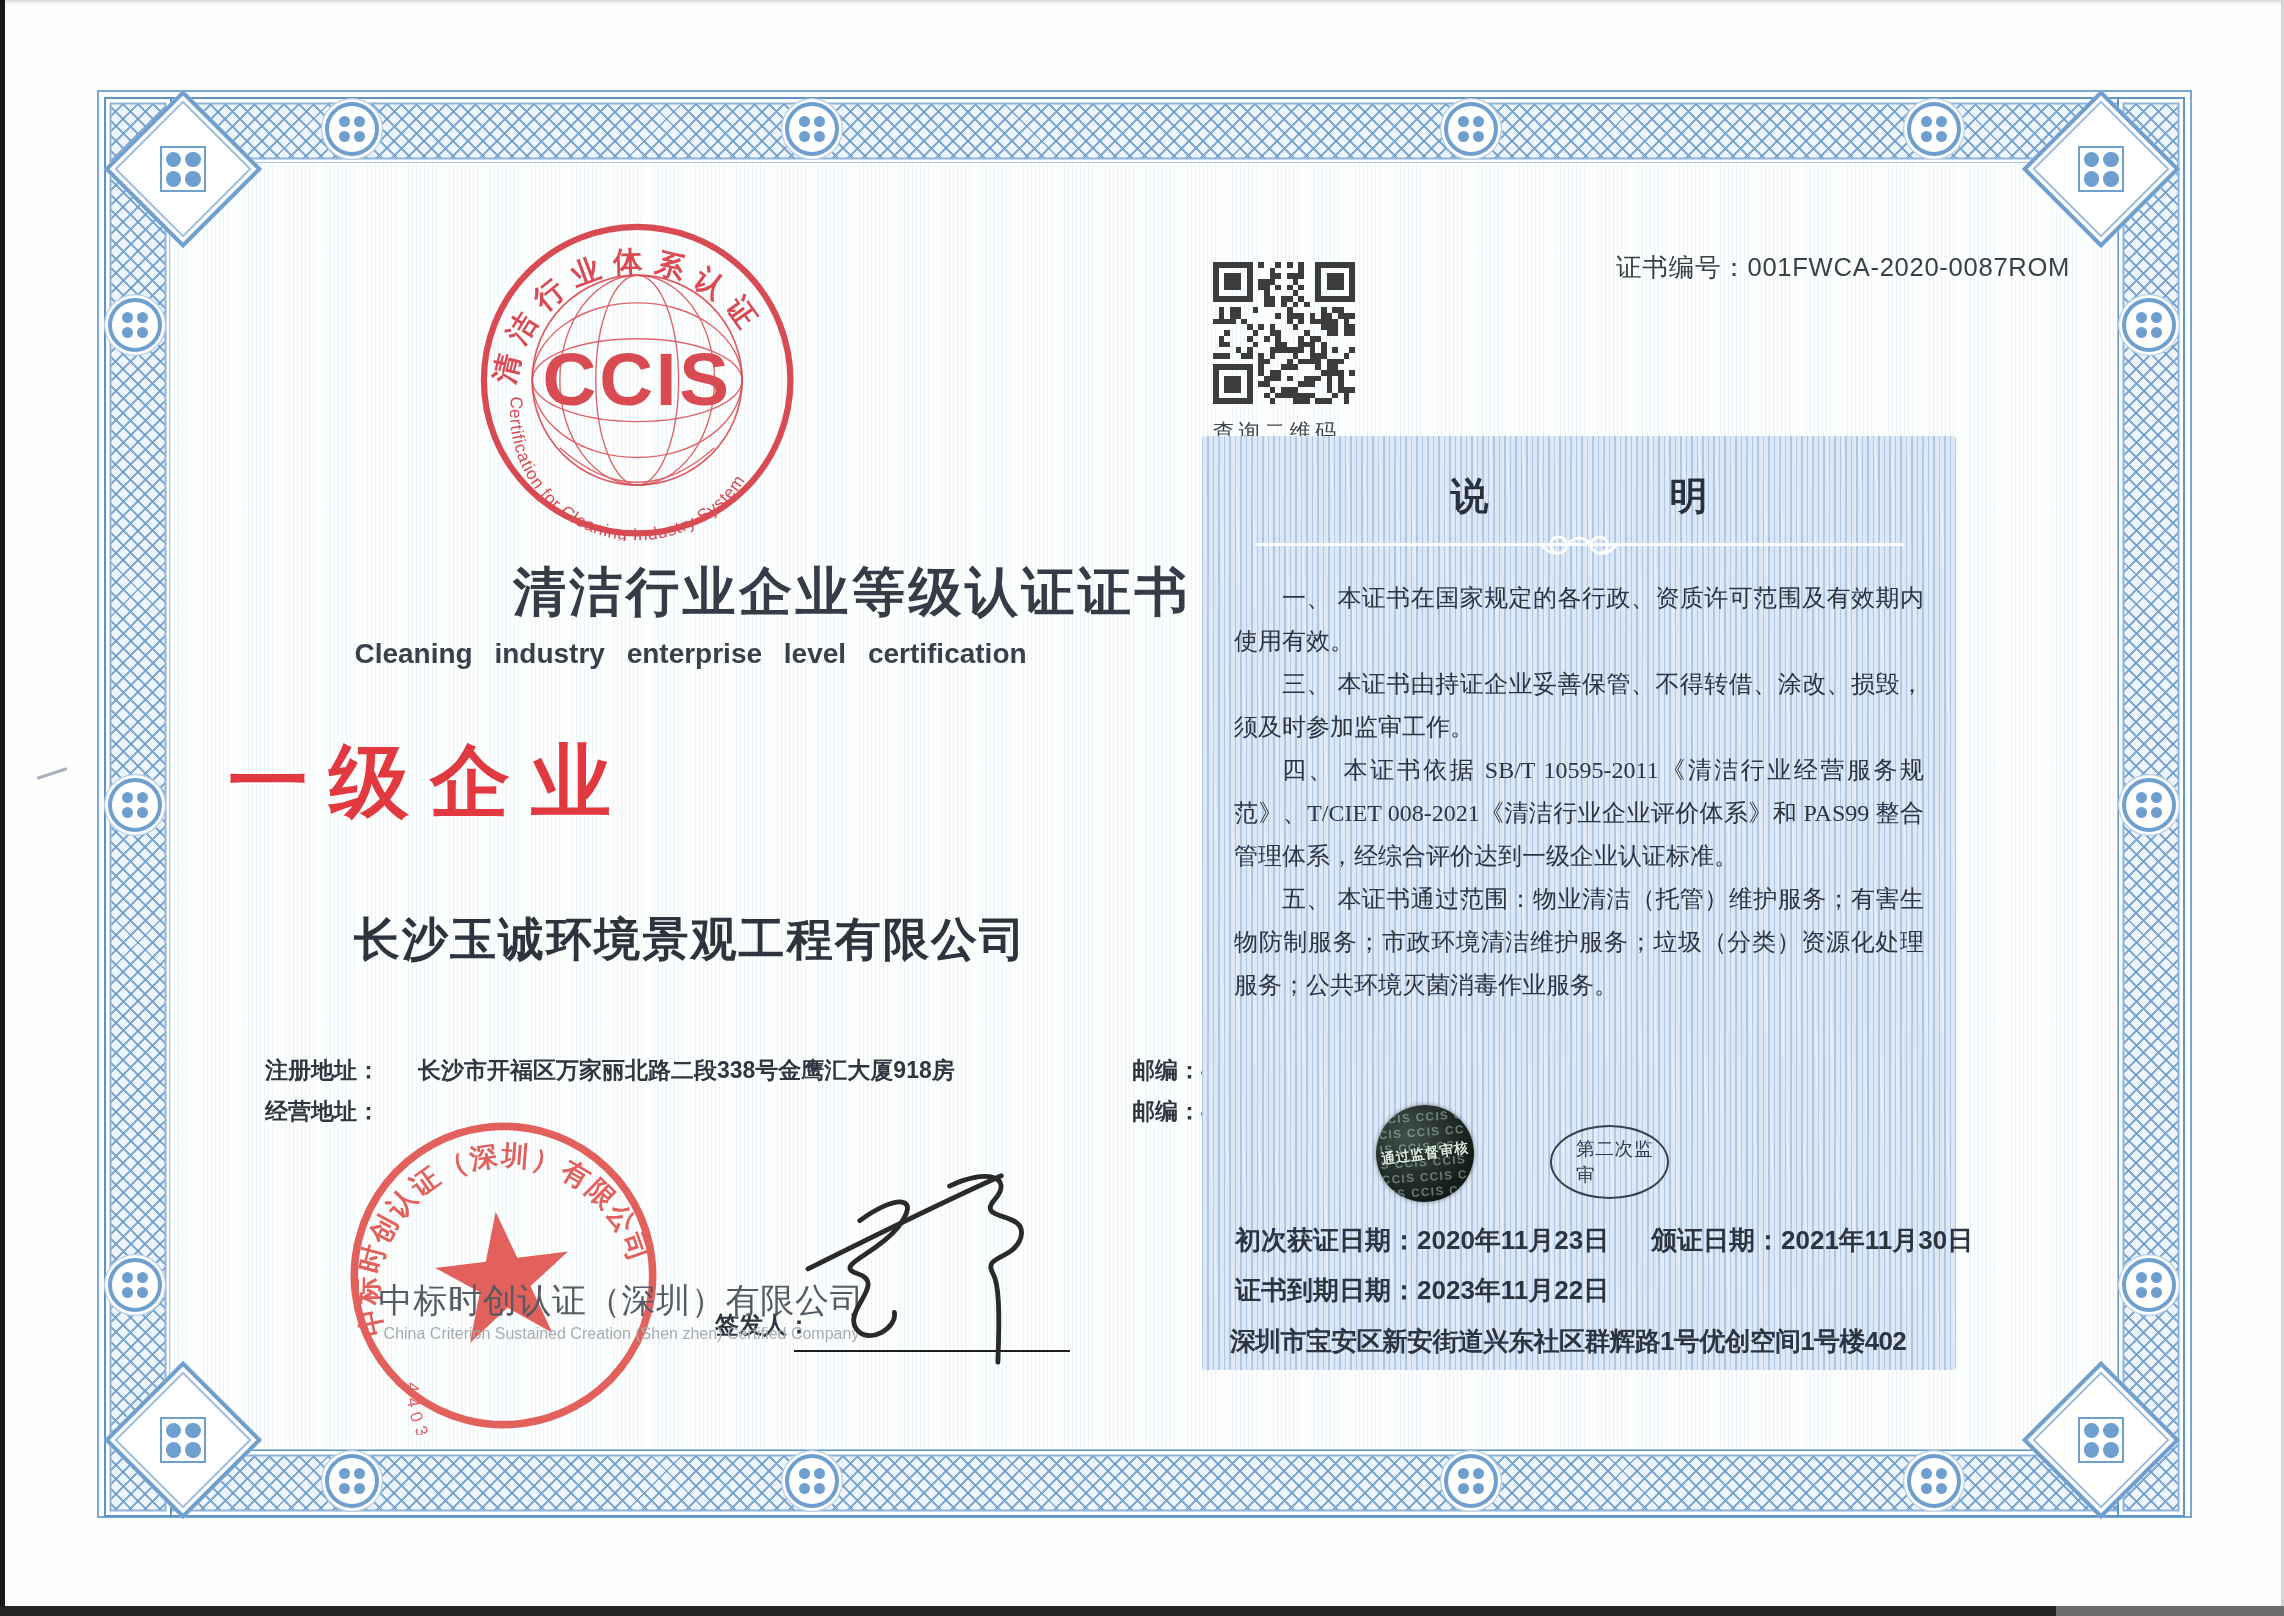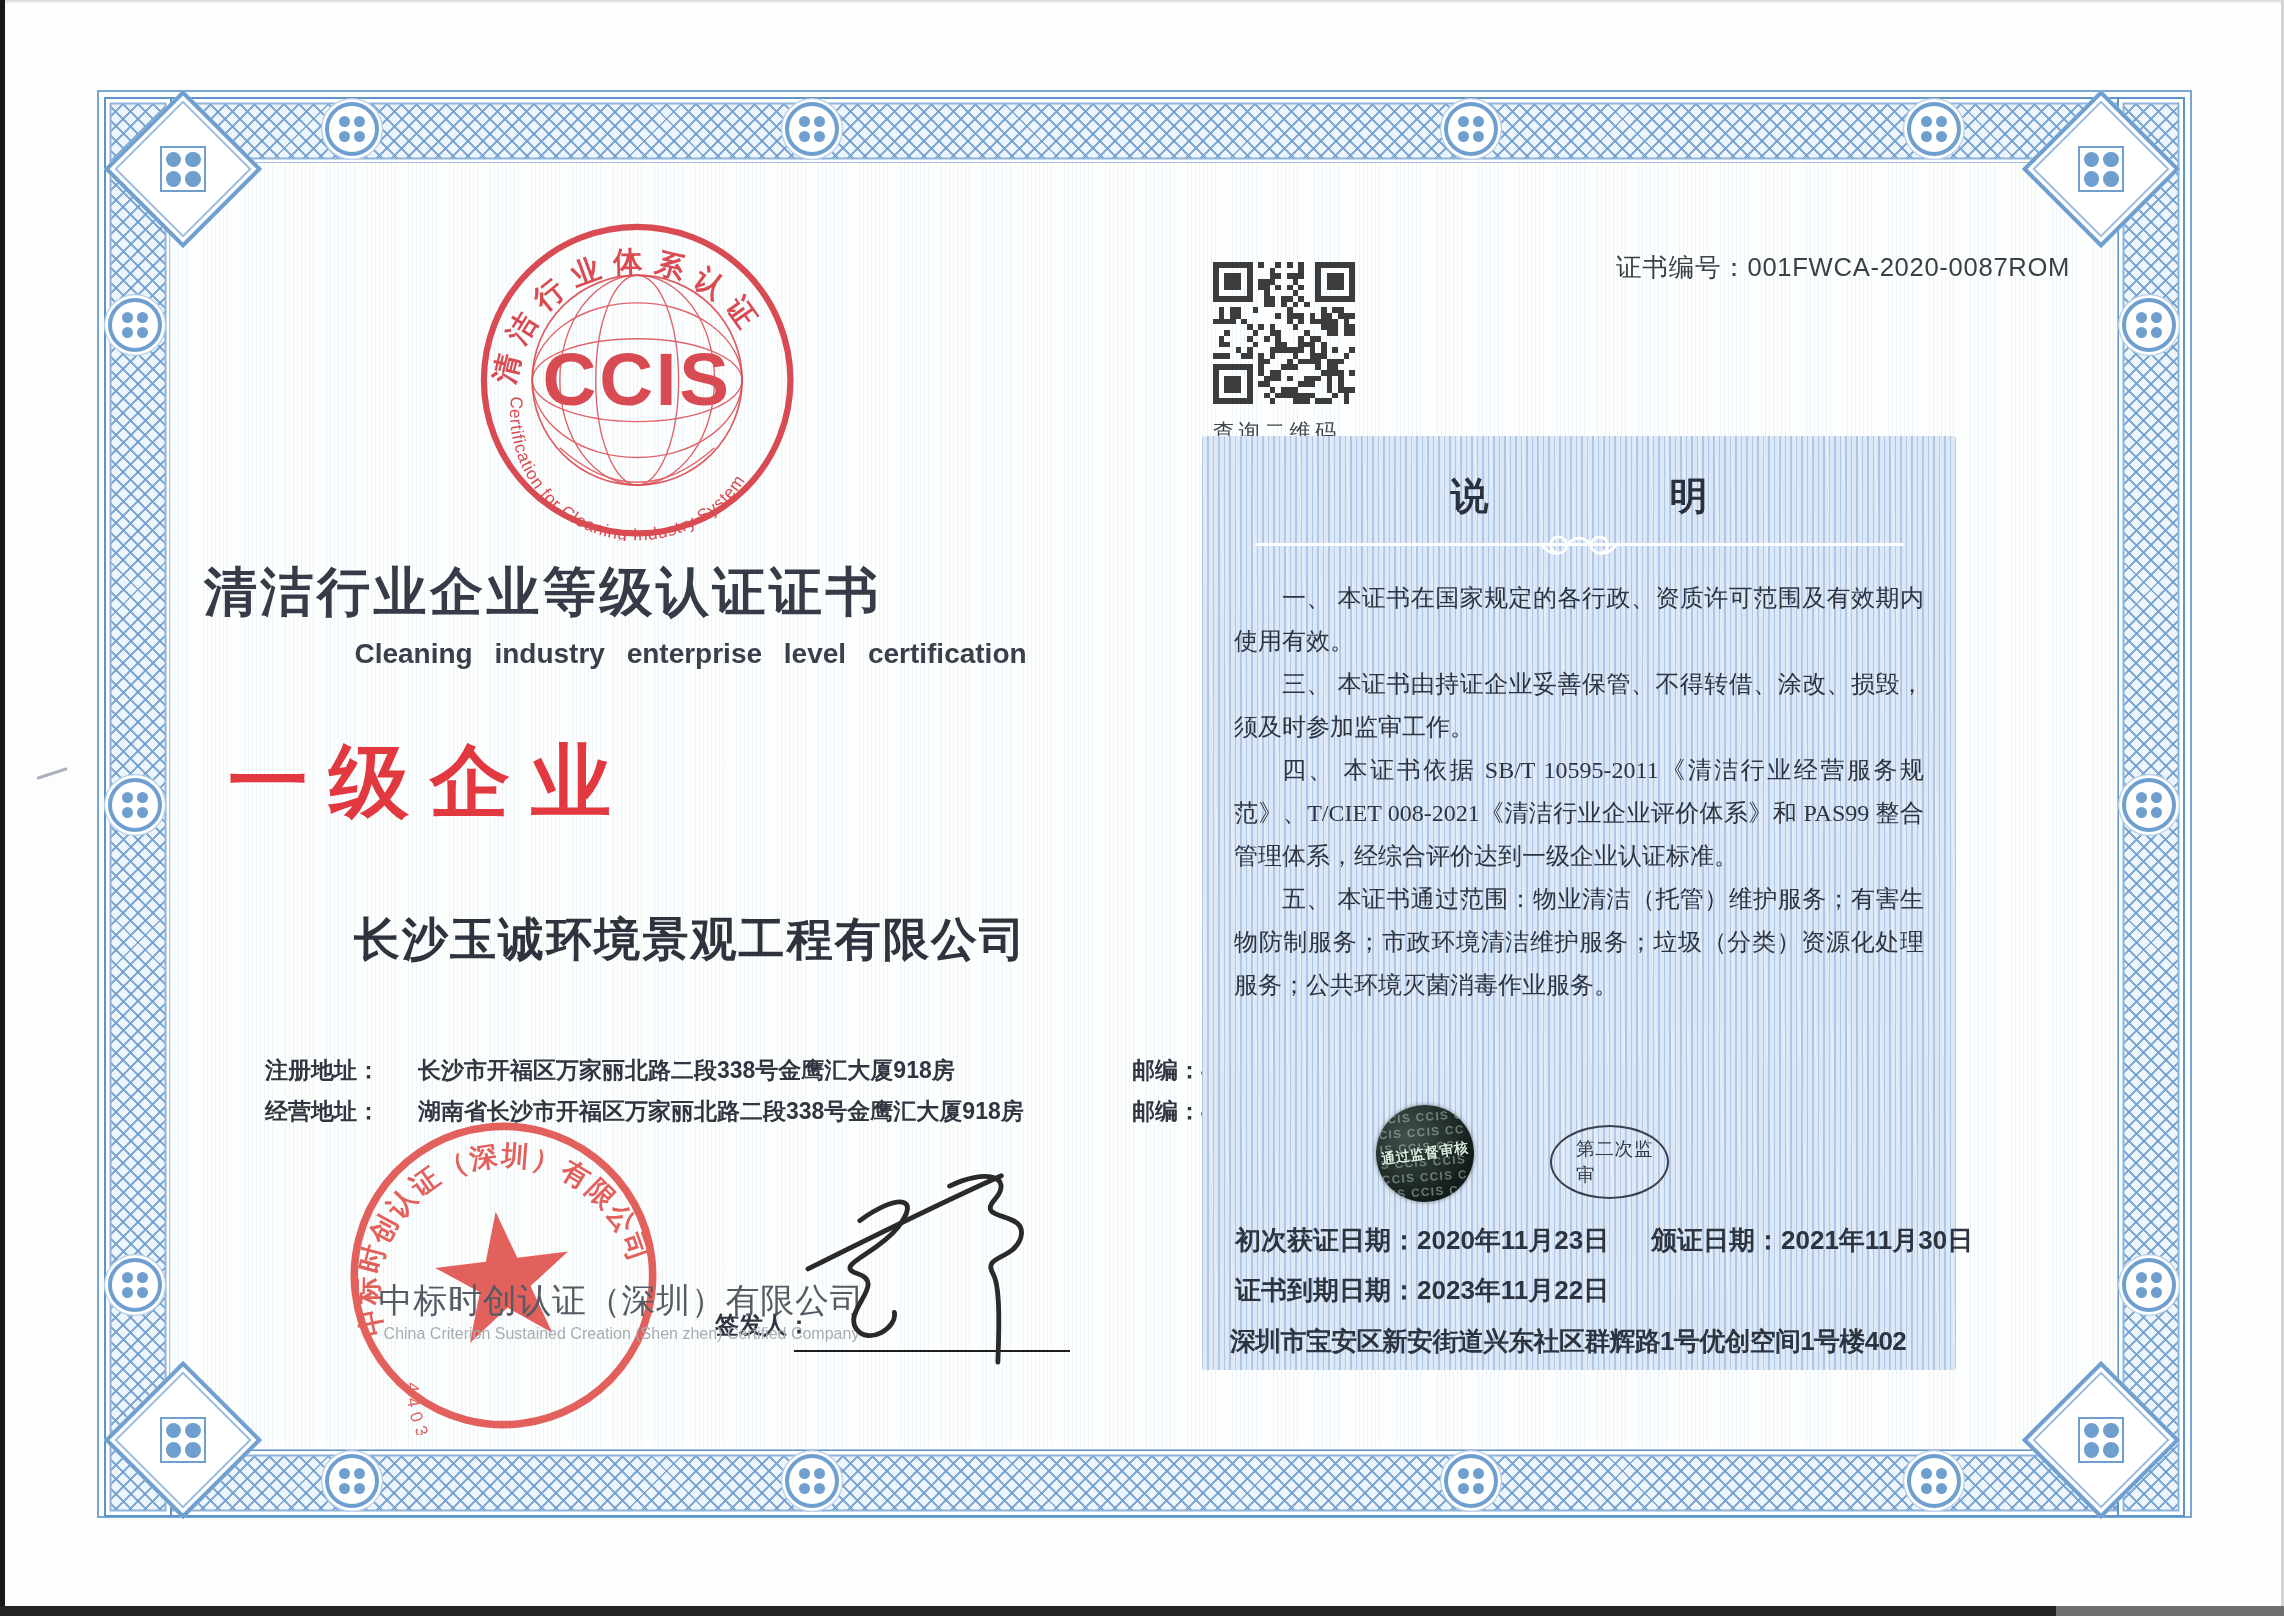--- a/index.html
+++ b/index.html
@@ -36,21 +36,21 @@
              box-shadow:0 0 0 2.8px #fff,0 0 0 4.1px #b9d0e8;display:grid;grid-template-columns:1fr 1fr;grid-template-rows:1fr 1fr;
              gap:4.1px;padding:9.7px;box-sizing:border-box;z-index:3;}
   .medallion i{background:#6e9fce;border-radius:50%;}
 
   
   .paper{position:absolute;left:170px;top:163px;width:1944px;height:1283px;background-color:#fdfefe;
          background-image:repeating-linear-gradient(90deg, rgba(150,180,218,.14) 0 0.7px, transparent 0.7px 4.1px);}
 
   
   .logo-svg{position:absolute;left:477px;top:220px;}
-  .title-cn{position:absolute;left:204px;top:557px;width:967px;text-align:left;font-size:53px;font-weight:bold;
+  .title-cn{position:absolute;left:224px;top:557px;width:967px;text-align:right;font-size:53px;font-weight:bold;
             color:#363c47;letter-spacing:3.5px;}
   .title-en{position:absolute;left:207px;top:638px;width:967px;text-align:center;font-size:28px;font-weight:600;
             color:#3a404b;word-spacing:14px;}
   .grade{position:absolute;left:207px;top:729px;width:967px;text-align:left;font-size:80px;font-weight:bold;
          color:#e23940;letter-spacing:21px;text-indent:21px;}
   .company{position:absolute;left:207px;top:909px;width:967px;text-align:center;font-size:46px;font-weight:600;
            color:#2e333d;letter-spacing:2.1px;}
   .addr-block{position:absolute;left:265px;top:1050px;width:1050px;}
   .addr-row{display:flex;align-items:baseline;font-size:23px;font-weight:600;color:#2f3640;line-height:41px;gap:38px;}
   .addr-row .lab{white-space:nowrap;}
@@ -148,21 +148,20 @@
   <div class="addr-block">
     <div class="addr-row">
       <span class="lab">注册地址：</span>
       <span class="val">长沙市开福区万家丽北路二段338号金鹰汇大厦918房</span>
       <span class="zipgrp">
         <span>邮编：</span><span>410000</span>
       </span>
     </div>
     <div class="addr-row">
       <span class="lab">经营地址：</span>
-      <span class="val">湖南省长沙市开福区万家丽北路二段338号金鹰汇大厦918房</span>
       <span class="zipgrp">
         <span>邮编：</span><span>410000</span>
       </span>
     </div>
   </div>
 
   <svg class="seal-svg" width="319" height="319" viewBox="0 0 462 462">
     <g transform="rotate(-7 231 231)">
       <circle cx="231" cy="231" r="216" fill="none" stroke="#e1544f" stroke-width="11"></circle>
       <path d="M231,138 L254,208 L328,208 L268,251 L291,322 L231,278 L171,322 L194,251 L134,208 L208,208 Z" fill="#e1544f"></path>

